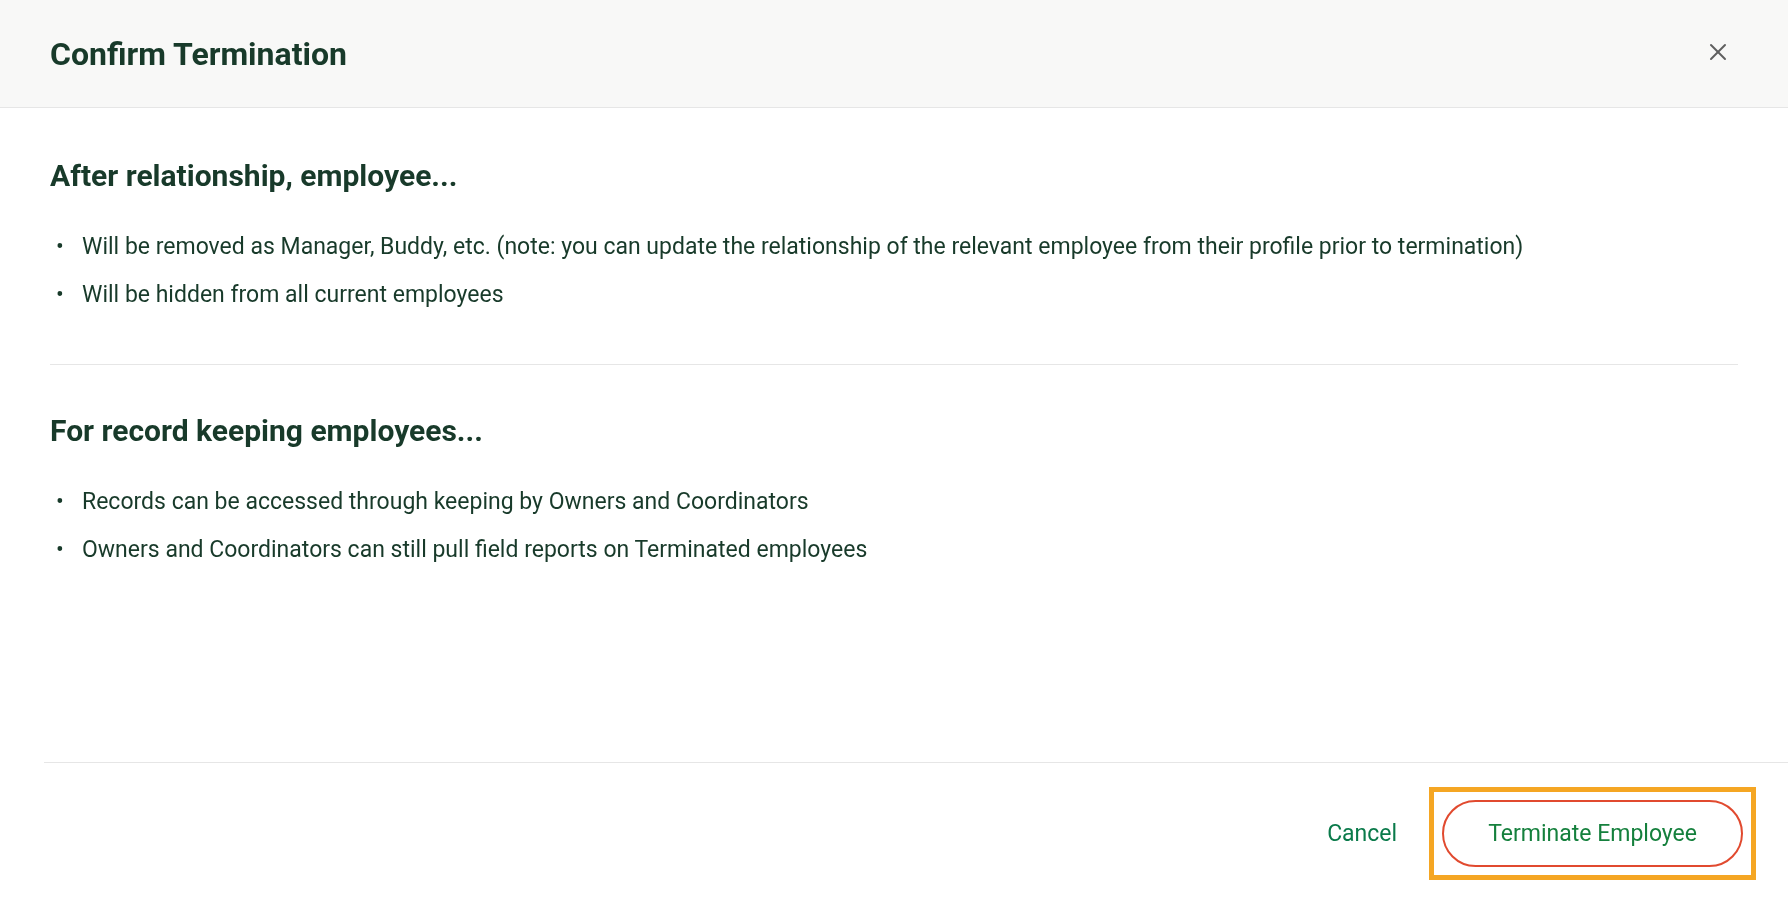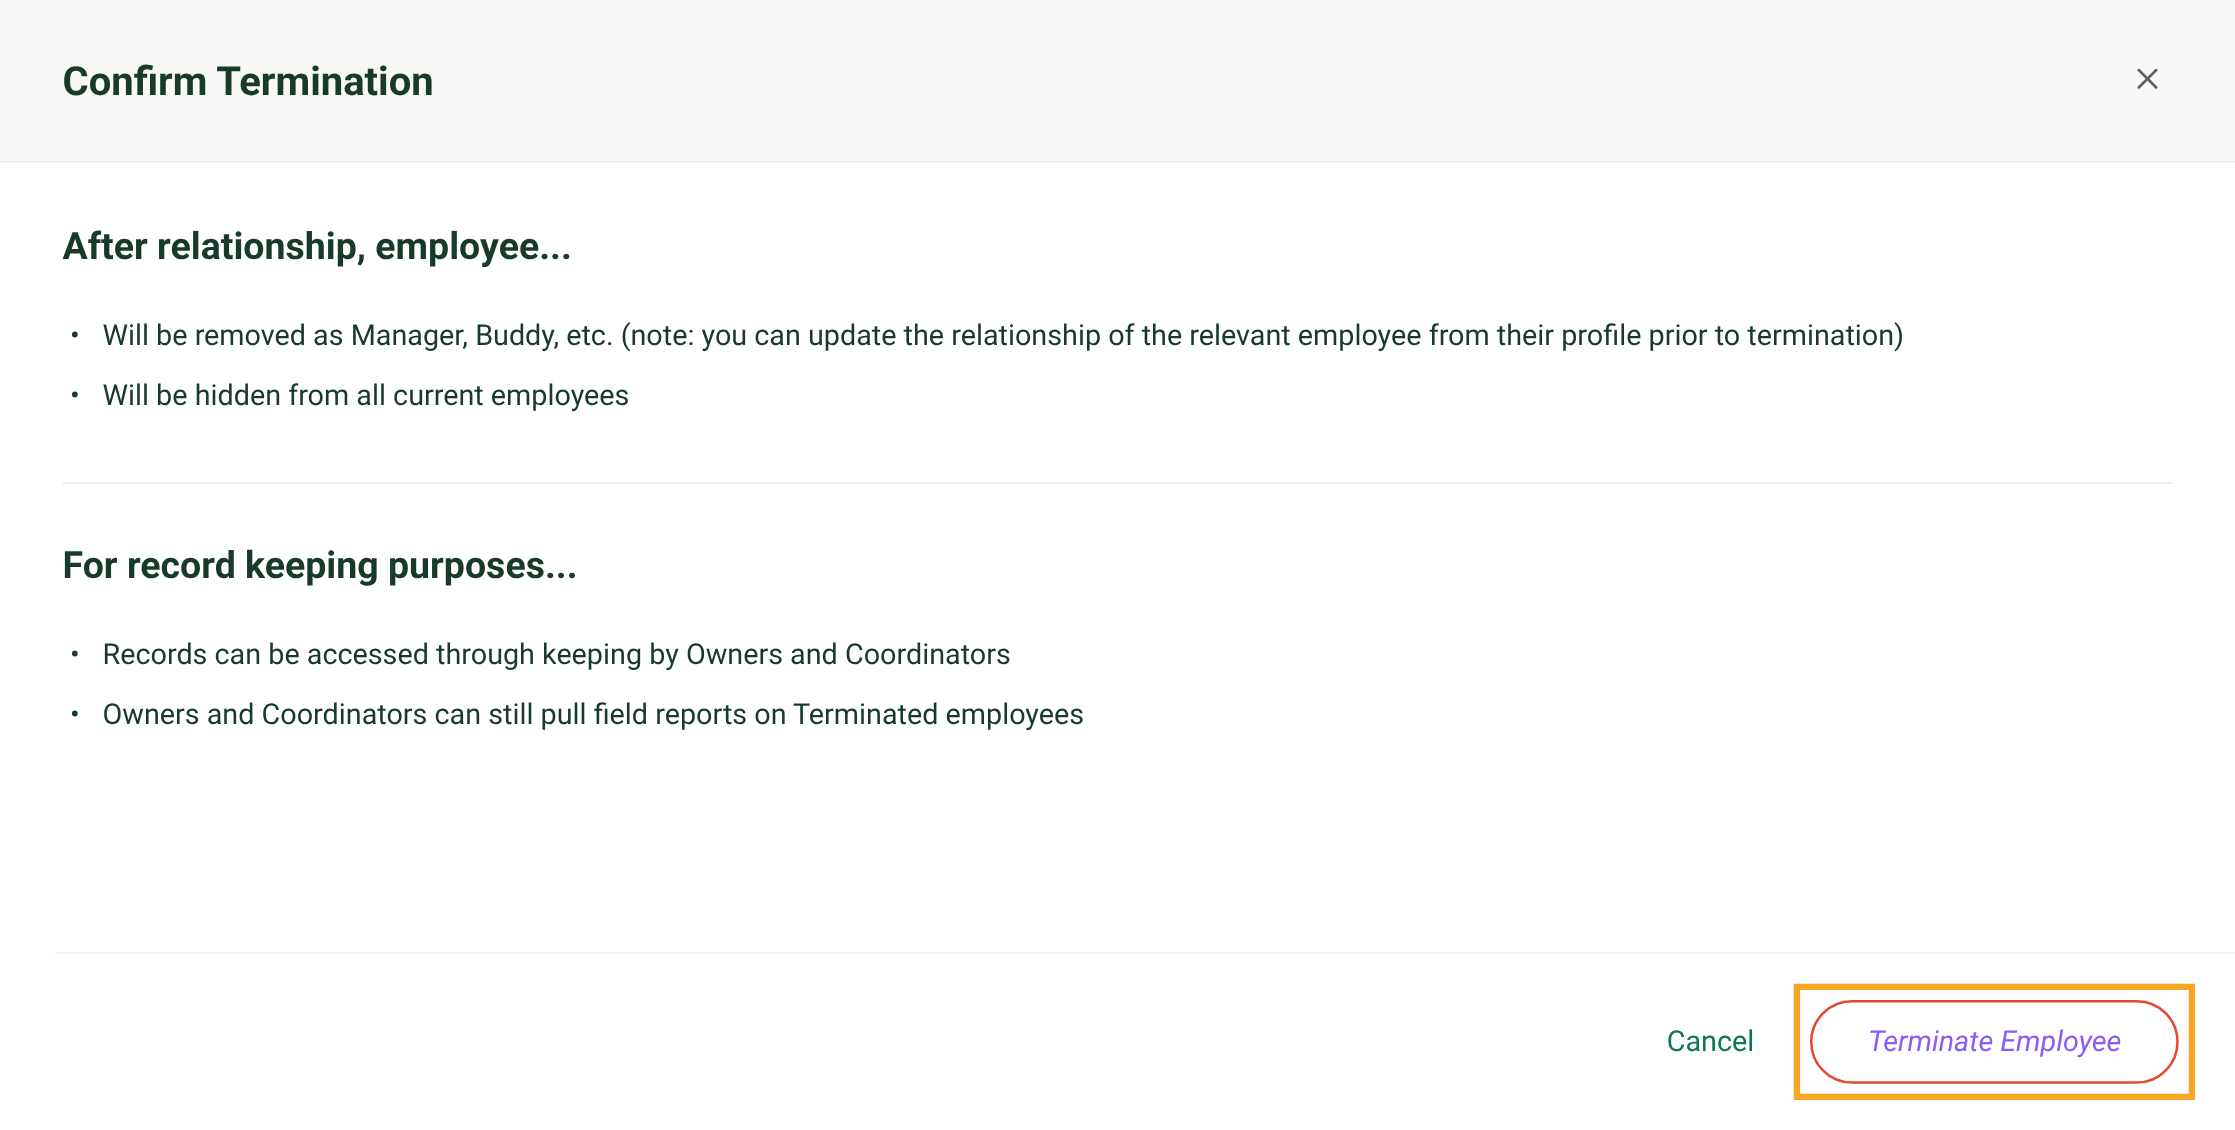--- a/index.html
+++ b/index.html
@@ -12,21 +12,21 @@
       font-family: -apple-system, BlinkMacSystemFont, "Segoe UI", Roboto, Helvetica, Arial, sans-serif;
       background: #ffffff;
       color: #183a2a;
       width: 1788px;
       height: 904px;
       overflow: hidden;
     }
 
     .modal-header {
       background: #f8f8f7;
-      padding: 43px 50px;
+      padding: 32px 50px;
       display: flex;
       justify-content: space-between;
       align-items: center;
       border-bottom: 1px solid #e6e6e6;
     }
 
     .modal-title {
       font-size: 32px;
       font-weight: 700;
       color: #183a2a;
@@ -109,27 +109,26 @@
       color: #0a7a4a;
       font-size: 23px;
       cursor: pointer;
       padding: 12px 4px;
       font-family: inherit;
     }
 
     .terminate-btn {
       background: #ffffff;
       border: 2px solid #e14a2f;
-      color: #8b5cf6;
+      color: #15803d;
       font-size: 23px;
       padding: 18px 44px;
       border-radius: 999px;
       cursor: pointer;
       font-family: inherit;
-      font-style: italic;
     }
 
     .highlight-border {
       border: 5px solid #f5a623;
       padding: 8px;
       display: inline-block;
       border-radius: 0;
     }
   </style>
 </head>
@@ -150,21 +149,21 @@
 <div class="modal-body">
 
   <h2 class="section-title">After relationship, employee...</h2>
   <ul class="bullet-list">
     <li>Will be removed as Manager, Buddy, etc. (note: you can update the relationship of the relevant employee from their profile prior to termination)</li>
     <li>Will be hidden from all current employees</li>
   </ul>
 
   <hr class="divider">
 
-  <h2 class="section-title">For record keeping purposes...</h2>
+  <h2 class="section-title">For record keeping employees...</h2>
   <ul class="bullet-list">
     <li>Records can be accessed through keeping by Owners and Coordinators</li>
     <li>Owners and Coordinators can still pull field reports on Terminated employees</li>
   </ul>
 
 </div>
 
 <div class="modal-footer">
   <button class="cancel-btn">Cancel</button>
   <span class="highlight-border">

